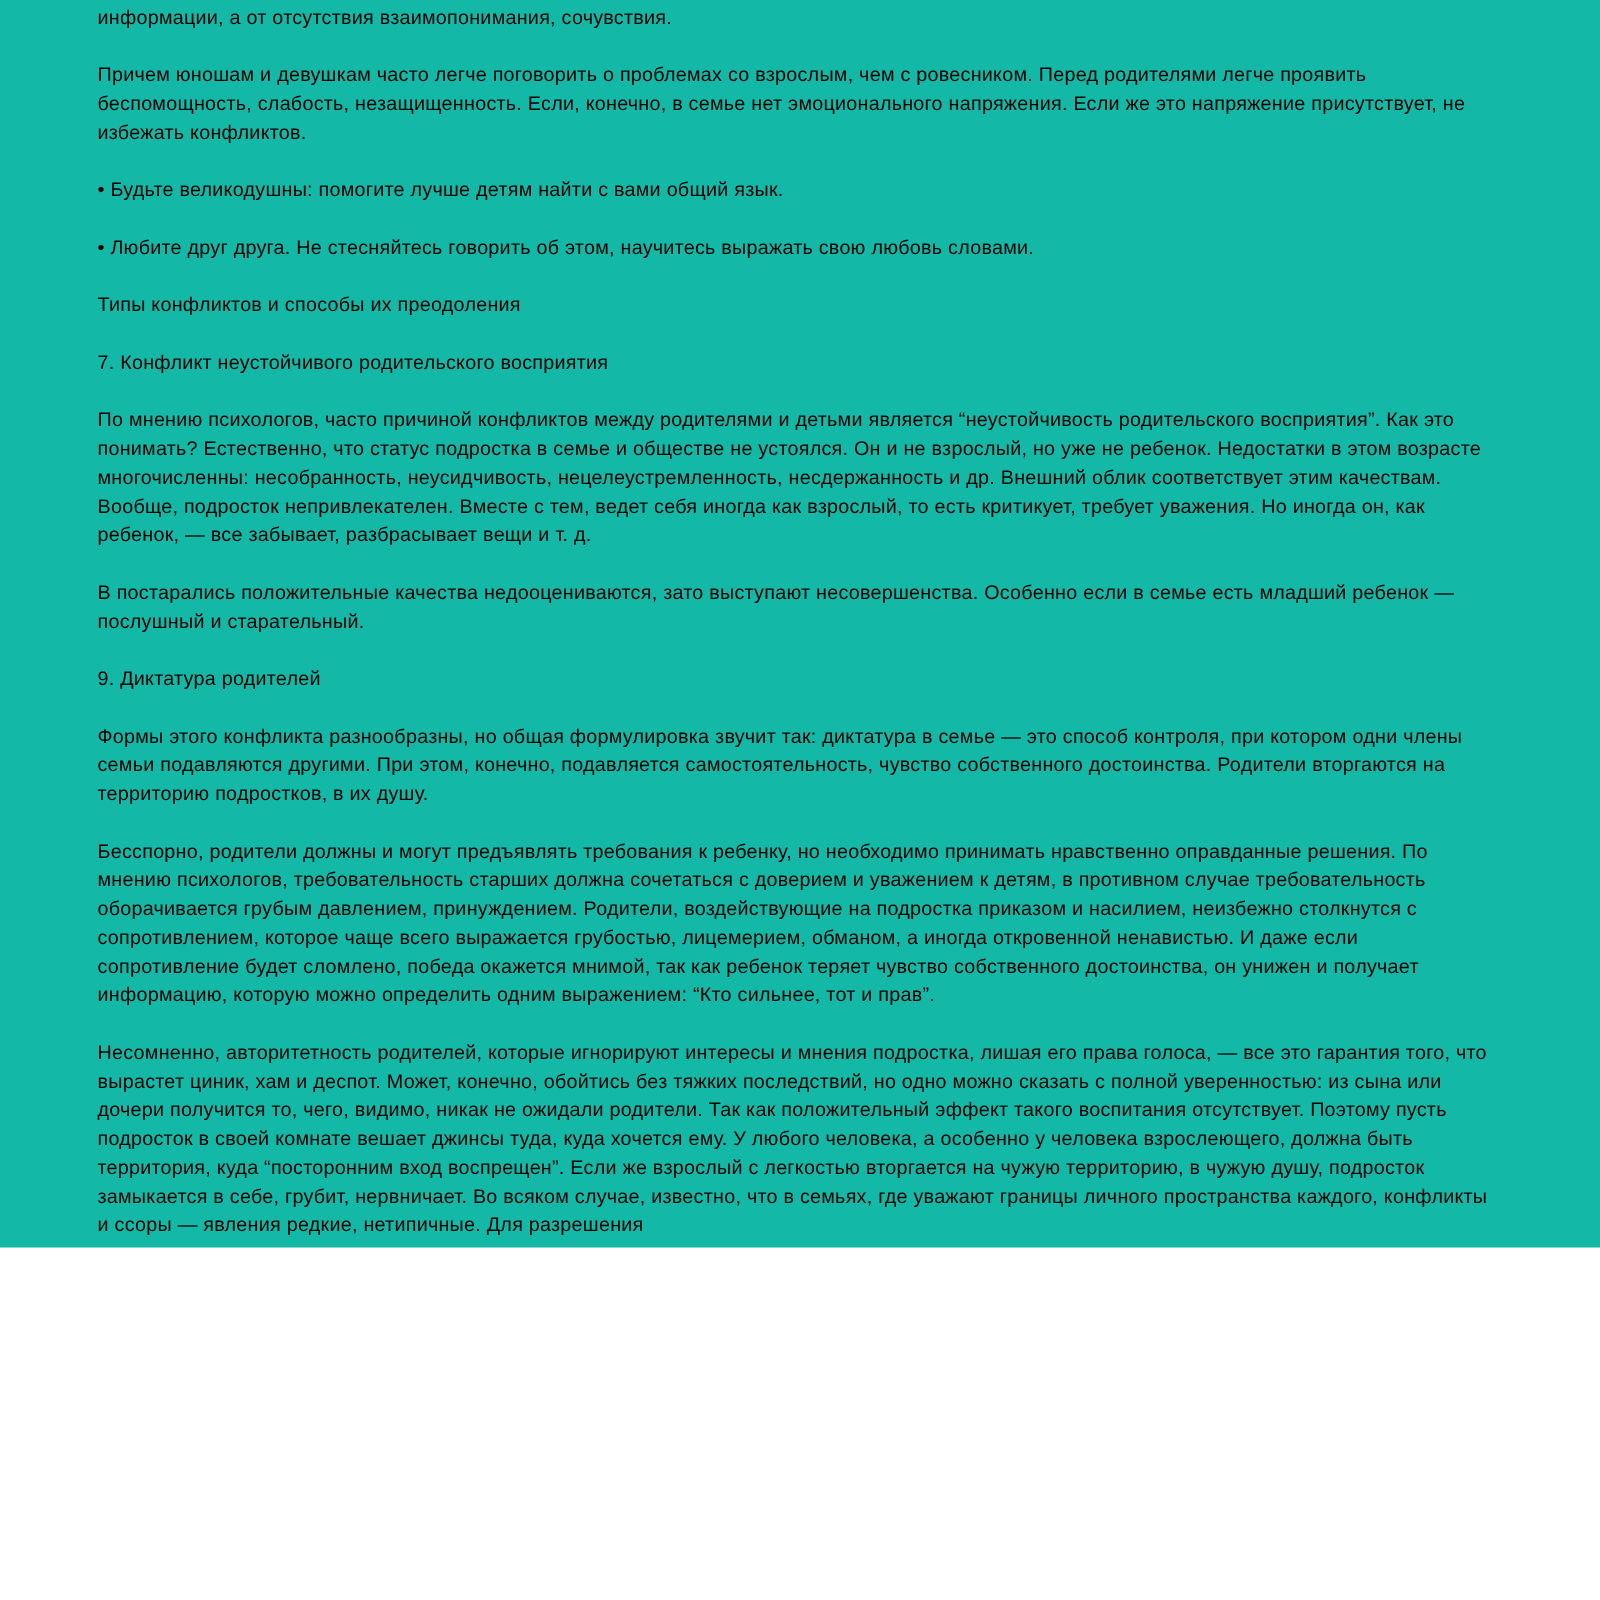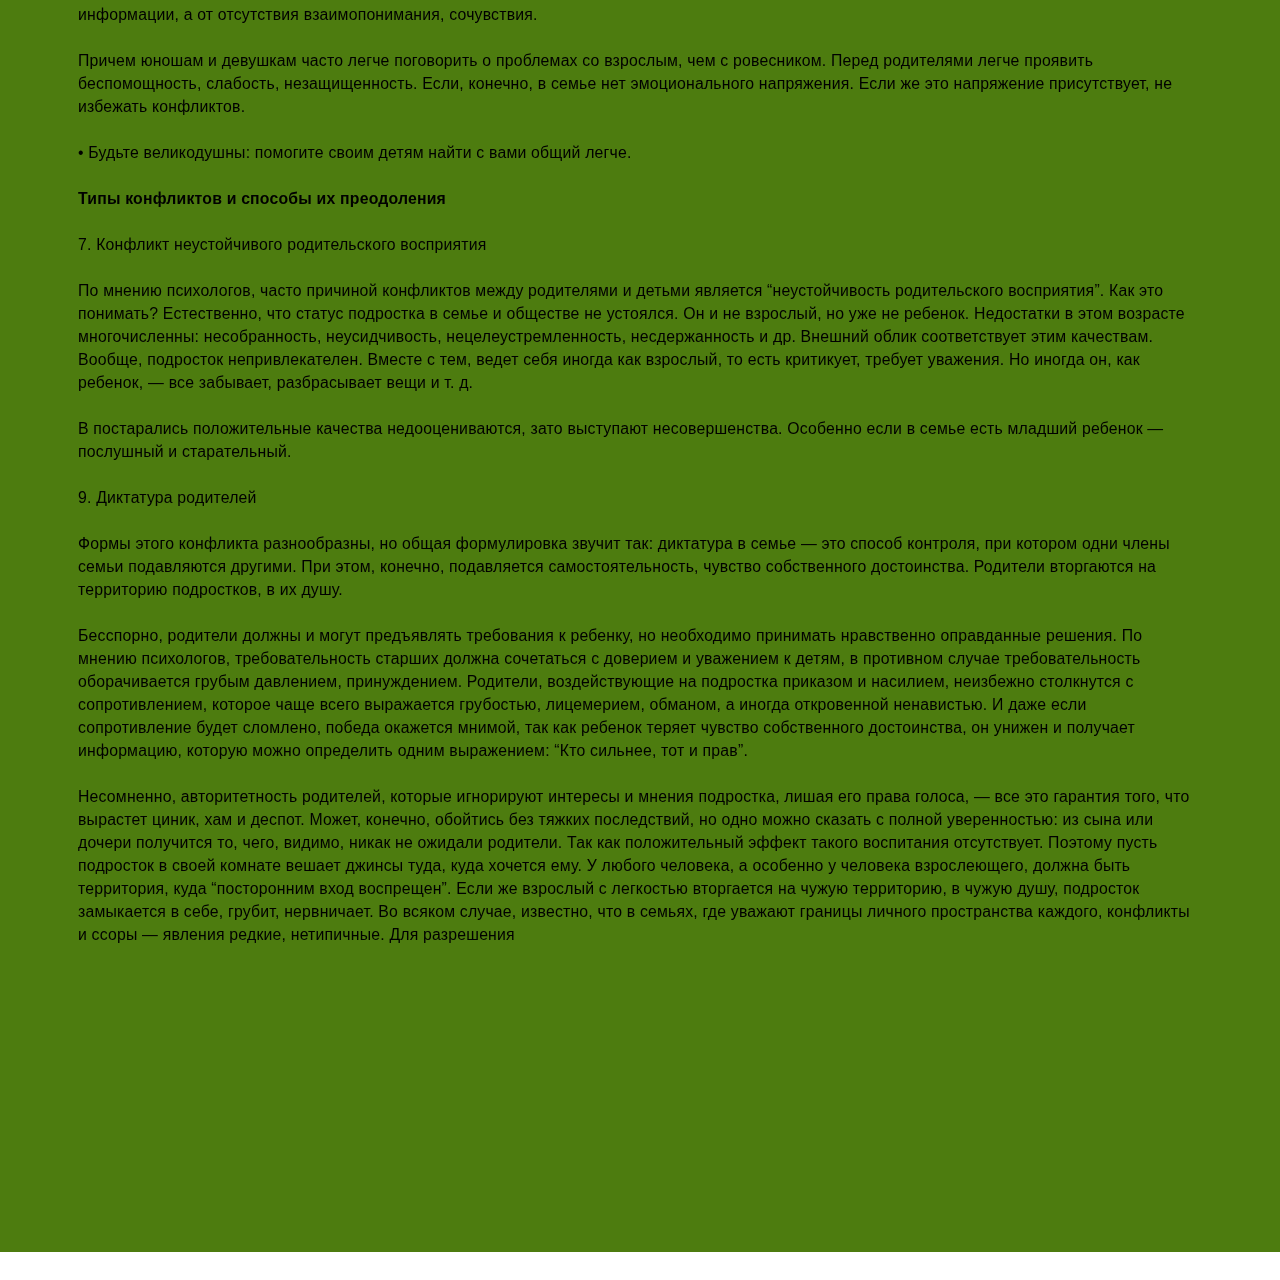--- a/index.html
+++ b/index.html
@@ -8,48 +8,49 @@
     background: #ffffff;
   }
   body {
     width: 1280px;
     height: 1280px;
     overflow: hidden;
     font-family: "Liberation Sans", "DejaVu Sans", sans-serif;
   }
   .page {
     width: 1280px;
-    height: 1252px;
-    background: #4d7c0f;
+    height: 998px;
+    background: #14b8a6;
     box-sizing: border-box;
     padding: 3px 86px 0 78px;
   }
   .content {
     width: 1116px;
     color: #000000;
     font-size: 15.8px;
     line-height: 23px;
     letter-spacing: 0.2px;
   }
   .content p {
     margin: 0 0 23px 0;
     padding: 0;
   }
   .content p.heading {
-    font-weight: bold;
+    font-weight: normal;
   }
 </style>
 </head>
 <body>
 
 <div class="page">
   <div class="content" id="doc-content">
       <p class="normal">информации, а от отсутствия взаимопонимания, сочувствия.</p>
       <p class="normal">Причем юношам и девушкам часто легче поговорить о проблемах со взрослым, чем с ровесником. Перед родителями легче проявить беспомощность, слабость, незащищенность. Если, конечно, в семье нет эмоционального напряжения. Если же это напряжение присутствует, не избежать конфликтов.</p>
-      <p class="bullet">• Будьте великодушны: помогите своим детям найти с вами общий легче.</p>
+      <p class="bullet">• Будьте великодушны: помогите лучше детям найти с вами общий язык.</p>
+      <p class="bullet">• Любите друг друга. Не стесняйтесь говорить об этом, научитесь выражать свою любовь словами.</p>
       <p class="heading">Типы конфликтов и способы их преодоления</p>
       <p class="normal">7. Конфликт неустойчивого родительского восприятия</p>
       <p class="normal">По мнению психологов, часто причиной конфликтов между родителями и детьми является “неустойчивость родительского восприятия”. Как это понимать? Естественно, что статус подростка в семье и обществе не устоялся. Он и не взрослый, но уже не ребенок. Недостатки в этом возрасте многочисленны: несобранность, неусидчивость, нецелеустремленность, несдержанность и др. Внешний облик соответствует этим качествам. Вообще, подросток непривлекателен. Вместе с тем, ведет себя иногда как взрослый, то есть критикует, требует уважения. Но иногда он, как ребенок, — все забывает, разбрасывает вещи и т. д.</p>
       <p class="normal">В постарались положительные качества недооцениваются, зато выступают несовершенства. Особенно если в семье есть младший ребенок — послушный и старательный.</p>
       <p class="normal">9. Диктатура родителей</p>
       <p class="normal">Формы этого конфликта разнообразны, но общая формулировка звучит так: диктатура в семье — это способ контроля, при котором одни члены семьи подавляются другими. При этом, конечно, подавляется самостоятельность, чувство собственного достоинства. Родители вторгаются на территорию подростков, в их душу.</p>
       <p class="normal">Бесспорно, родители должны и могут предъявлять требования к ребенку, но необходимо принимать нравственно оправданные решения. По мнению психологов, требовательность старших должна сочетаться с доверием и уважением к детям, в противном случае требовательность оборачивается грубым давлением, принуждением. Родители, воздействующие на подростка приказом и насилием, неизбежно столкнутся с сопротивлением, которое чаще всего выражается грубостью, лицемерием, обманом, а иногда откровенной ненавистью. И даже если сопротивление будет сломлено, победа окажется мнимой, так как ребенок теряет чувство собственного достоинства, он унижен и получает информацию, которую можно определить одним выражением: “Кто сильнее, тот и прав”.</p>
       <p class="normal">Несомненно, авторитетность родителей, которые игнорируют интересы и мнения подростка, лишая его права голоса, — все это гарантия того, что вырастет циник, хам и деспот. Может, конечно, обойтись без тяжких последствий, но одно можно сказать с полной уверенностью: из сына или дочери получится то, чего, видимо, никак не ожидали родители. Так как положительный эффект такого воспитания отсутствует. Поэтому пусть подросток в своей комнате вешает джинсы туда, куда хочется ему. У любого человека, а особенно у человека взрослеющего, должна быть территория, куда “посторонним вход воспрещен”. Если же взрослый с легкостью вторгается на чужую территорию, в чужую душу, подросток замыкается в себе, грубит, нервничает. Во всяком случае, известно, что в семьях, где уважают границы личного пространства каждого, конфликты и ссоры — явления редкие, нетипичные. Для разрешения</p>
     </div>
 </div>

